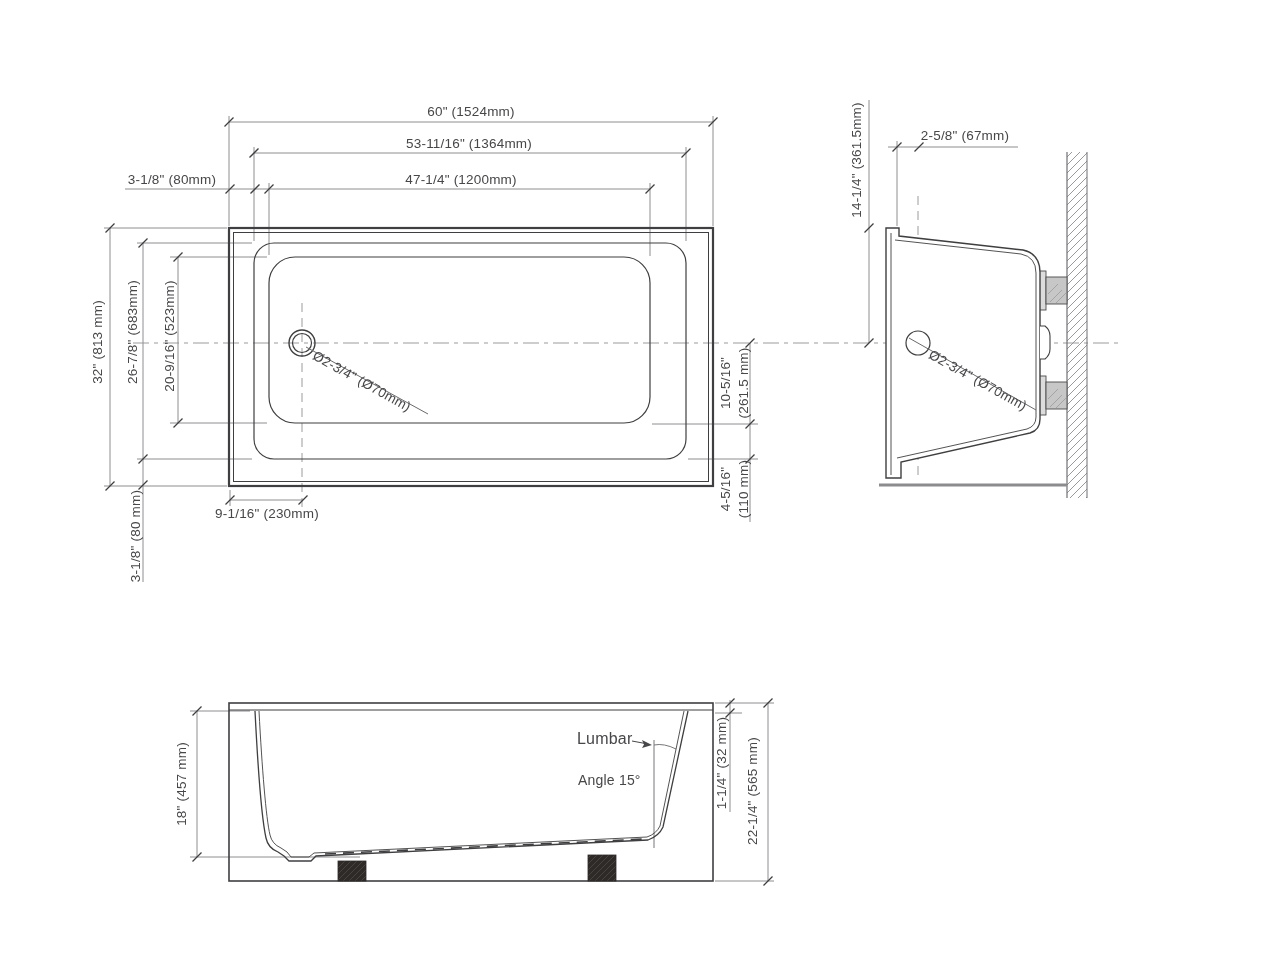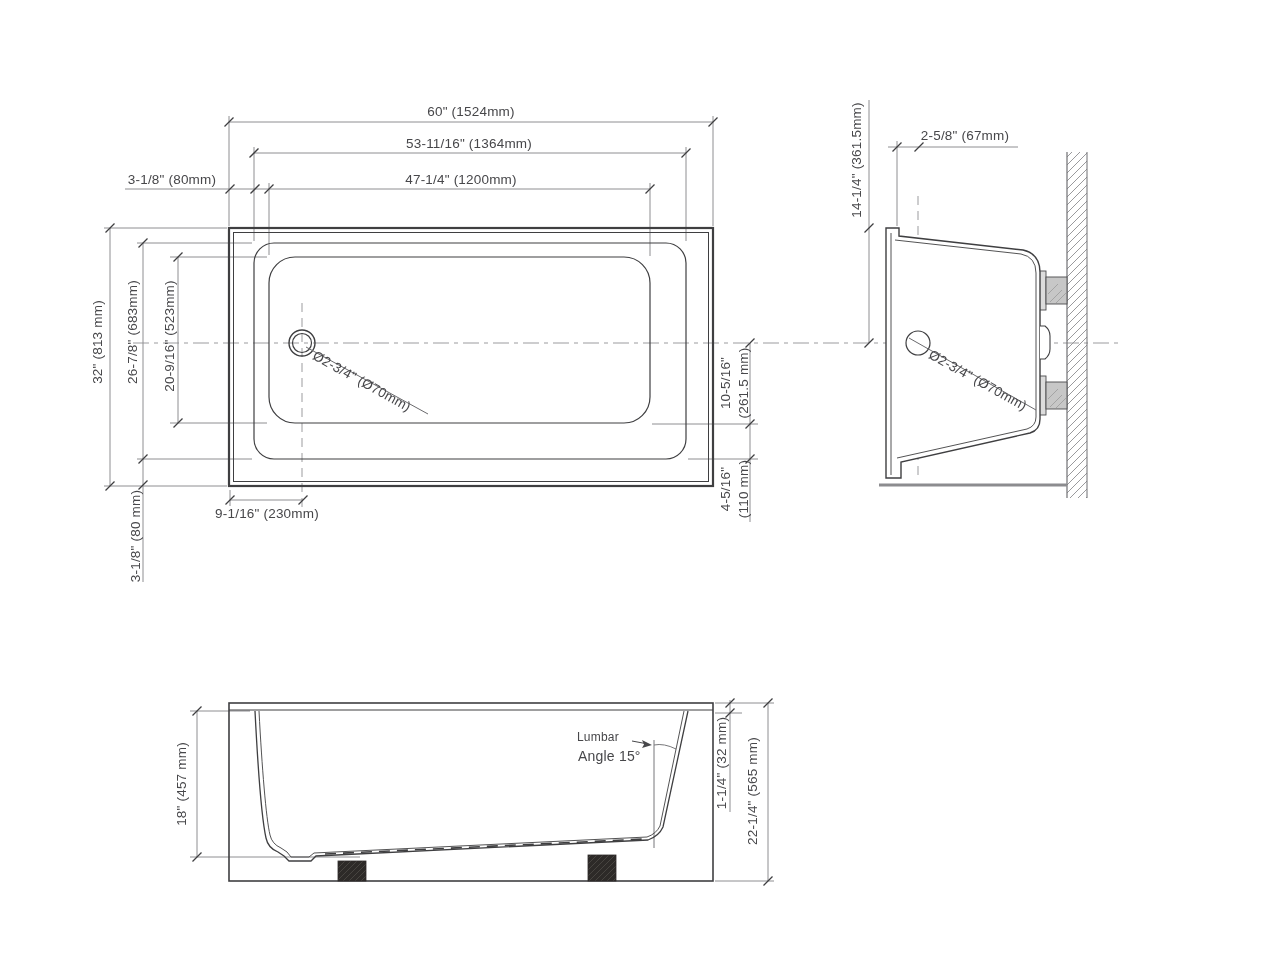--- a/index.html
+++ b/index.html
@@ -202,16 +202,16 @@
   <div class="lbl v" style="left:744px; top:489px">(110 mm)</div>
   <div class="lbl dg" style="left:317px; top:349px">Ø2-3/4" (Ø70mm)</div>
 
   <div class="lbl v" style="left:857px; top:160px">14-1/4" (361.5mm)</div>
   <div class="lbl c" style="left:965px; top:136px">2-5/8" (67mm)</div>
   <div class="lbl dg" style="left:933px; top:348px">Ø2-3/4" (Ø70mm)</div>
 
   <div class="lbl v" style="left:182px; top:784px">18" (457 mm)</div>
   <div class="lbl v" style="left:722px; top:763px">1-1/4" (32 mm)</div>
   <div class="lbl v" style="left:753px; top:791px">22-1/4" (565 mm)</div>
-  <div class="lbl" style="left:577px; top:731px; font-size:12px">Lumbar</div>
-  <div class="lbl" style="left:578px; top:749px; font-size:14px">Angle 15°</div>
+  <div class="lbl" style="left:577px; top:731px; font-size:16px">Lumbar</div>
+  <div class="lbl" style="left:578px; top:773px; font-size:14px">Angle 15°</div>
 
 </div>
 
 </body></html>

